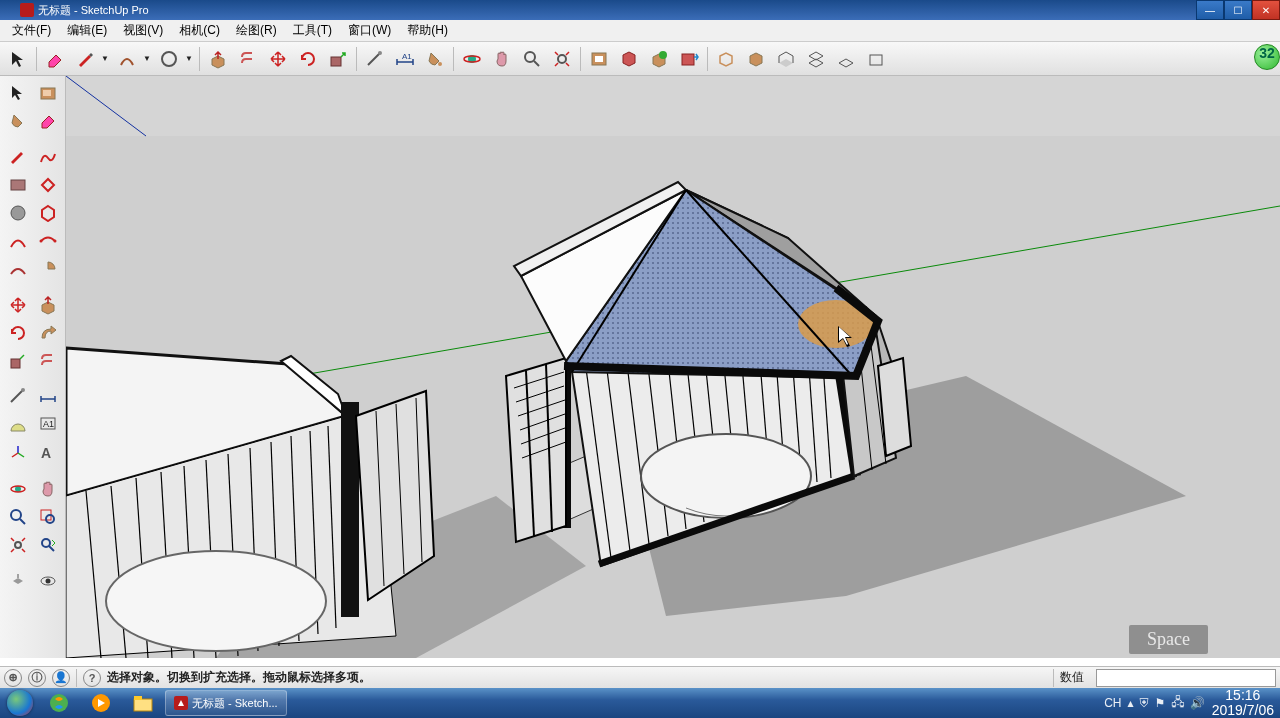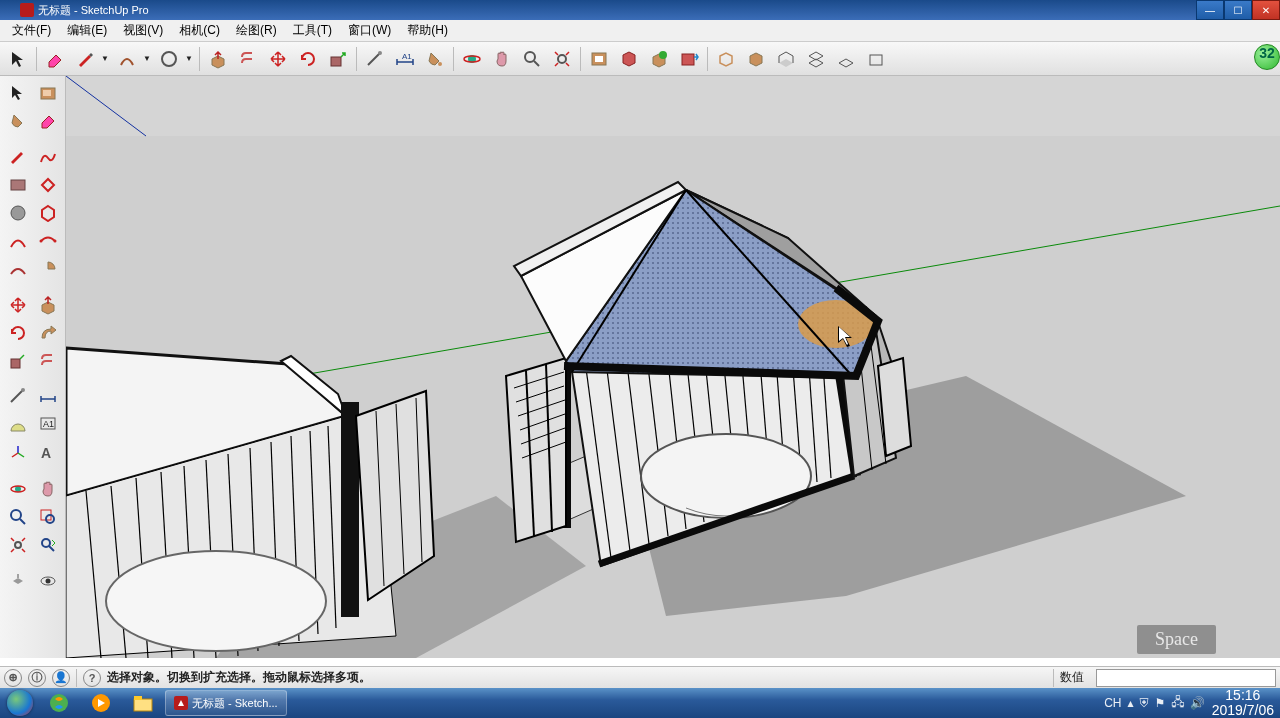--- a/index.html
+++ b/index.html
@@ -29,21 +29,21 @@
 .left-toolbar { position: absolute; left: 0; top: 76px; width: 66px; height: 582px; background: linear-gradient(to right, #f4f4f4, #e4e4e4); border-right: 1px solid #bbb; display: flex; flex-direction: column; align-items: center; padding-top: 4px; gap: 0; }
 .lt-row { display: flex; gap: 2px; margin-bottom: 2px; }
 .lt-btn { width: 28px; height: 26px; display: flex; align-items: center; justify-content: center; border: 1px solid transparent; border-radius: 2px; font-size: 15px; }
 .lt-gap { height: 8px; }
 
 
 .viewport { position: absolute; left: 66px; top: 76px; right: 0; height: 582px; background: #d0d0d0; overflow: hidden; }
 .viewport svg { width: 100%; height: 100%; display: block; }
 
 
-.space-ind { position: absolute; right: 64px; bottom: 4px; background: rgba(80,80,80,0.5); color: #e8e8e8; padding: 4px 18px; font-size: 18px; font-family: Georgia, serif; border-radius: 2px; }
+.space-ind { position: absolute; right: 72px; bottom: 4px; background: rgba(80,80,80,0.5); color: #e8e8e8; padding: 4px 18px; font-size: 18px; font-family: Georgia, serif; border-radius: 2px; }
 
 
 .statusbar { position: absolute; left: 0; bottom: 30px; right: 0; height: 22px; background: linear-gradient(to bottom, #f6f6f6, #e2e2e2); border-top: 1px solid #bbb; display: flex; align-items: center; font-size: 12px; padding: 0 4px; gap: 6px; }
 .statusbar .status-icon { width: 18px; height: 18px; border-radius: 50%; border: 1px solid #888; display: flex; align-items: center; justify-content: center; font-size: 11px; font-weight: bold; color: #555; }
 .statusbar .status-text { flex: 1; color: #222; font-weight: bold; }
 .statusbar .status-label { margin-right: 6px; color: #222; }
 .statusbar .status-input { width: 180px; height: 18px; border: 1px solid #999; background: #fff; }
 
 
 .taskbar { position: absolute; left: 0; bottom: 0; right: 0; height: 30px; background: linear-gradient(to bottom, #5a92c8, #2a5a9a 40%, #1a4580); display: flex; align-items: center; padding-left: 2px; }

